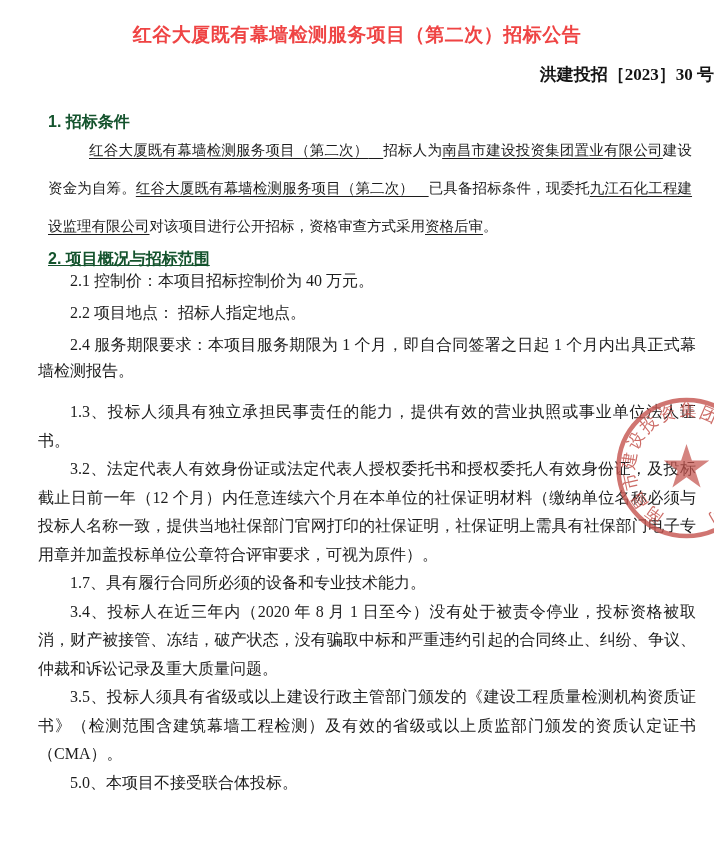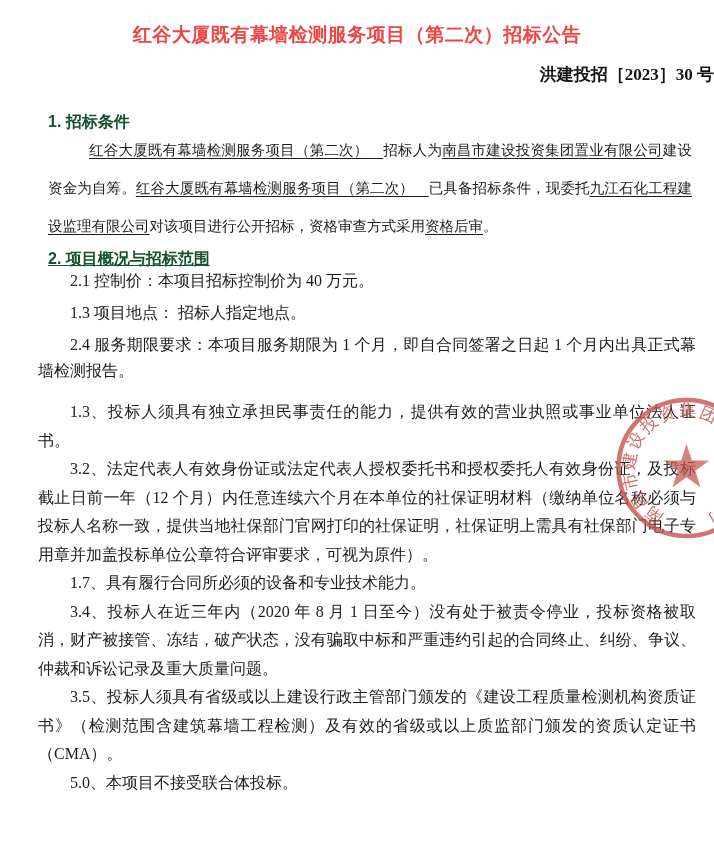--- a/index.html
+++ b/index.html
@@ -58,21 +58,21 @@
 <div class="page">
 
   <div class="title">红谷大厦既有幕墙检测服务项目（第二次）招标公告</div>
   <div class="docnum">洪建投招［2023］30 号</div>
 
   <div class="sec-h" id="h1">1. 招标条件</div>
   <div class="p1"><span class="u">红谷大厦既有幕墙检测服务项目（第二次）</span><span class="u">　</span><span>招标人为</span><span class="u">南昌市建设投资集团置业有限公司</span><span>建设资金为自筹。</span><span class="u">红谷大厦既有幕墙检测服务项目（第二次）</span><span class="u">　</span><span>已具备招标条件，现委托</span><span class="u">九江石化工程建设监理有限公司</span><span>对该项目进行公开招标，资格审查方式采用</span><span class="u">资格后审</span><span>。</span></div>
 
   <div class="sec-h" id="h2">2. 项目概况与招标范围</div>
   <div class="item s2a">2.1 控制价：本项目招标控制价为 40 万元。</div>
-  <div class="item s2a">1.3 项目地点： 招标人指定地点。</div>
+  <div class="item s2a">2.2 项目地点： 招标人指定地点。</div>
   <div class="item s2b">2.4 服务期限要求：本项目服务期限为 1 个月，即自合同签署之日起 1 个月内出具正式幕墙检测报告。</div>
 
   <div class="item s3 s3-first">1.3、投标人须具有独立承担民事责任的能力，提供有效的营业执照或事业单位法人证书。</div>
   <div class="item s3">3.2、法定代表人有效身份证或法定代表人授权委托书和授权委托人有效身份证，及投标截止日前一年（12 个月）内任意连续六个月在本单位的社保证明材料（缴纳单位名称必须与投标人名称一致，提供当地社保部门官网打印的社保证明，社保证明上需具有社保部门电子专用章并加盖投标单位公章符合评审要求，可视为原件）。</div>
   <div class="item s3">1.7、具有履行合同所必须的设备和专业技术能力。</div>
   <div class="item s3">3.4、投标人在近三年内（2020 年 8 月 1 日至今）没有处于被责令停业，投标资格被取消，财产被接管、冻结，破产状态，没有骗取中标和严重违约引起的合同终止、纠纷、争议、仲裁和诉讼记录及重大质量问题。</div>
   <div class="item s3">3.5、投标人须具有省级或以上建设行政主管部门颁发的《建设工程质量检测机构资质证书》（检测范围含建筑幕墙工程检测）及有效的省级或以上质监部门颁发的资质认定证书（CMA）。</div>
   <div class="item s3">5.0、本项目不接受联合体投标。</div>
 
   <svg class="seal" viewBox="0 0 160 152" xmlns="http://www.w3.org/2000/svg">

